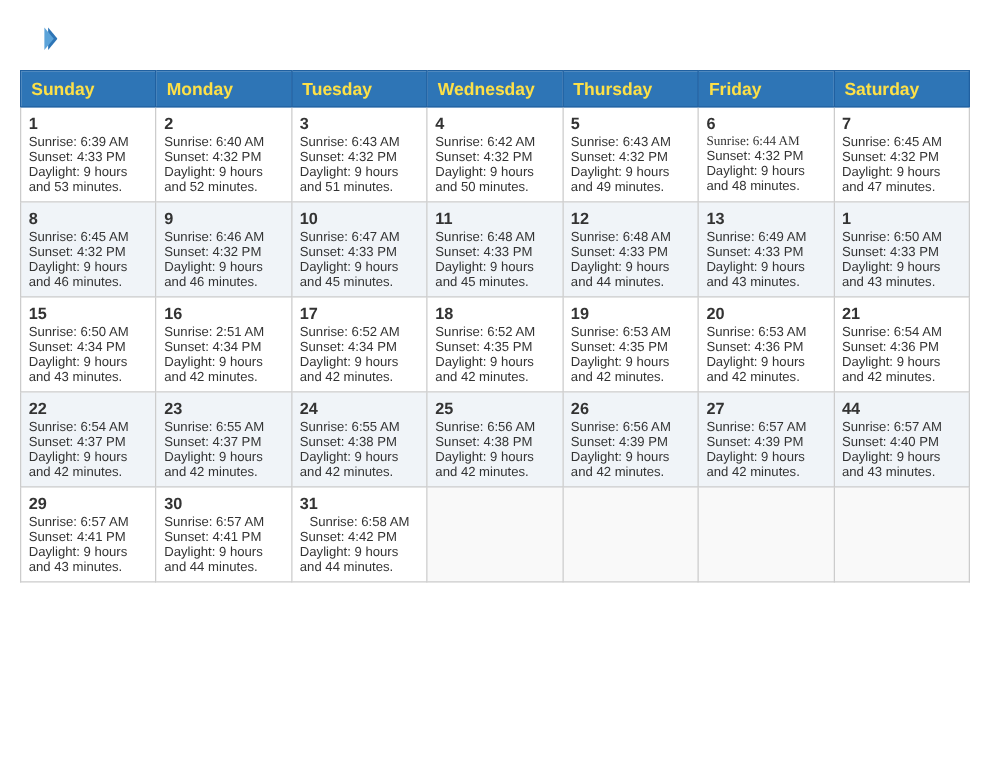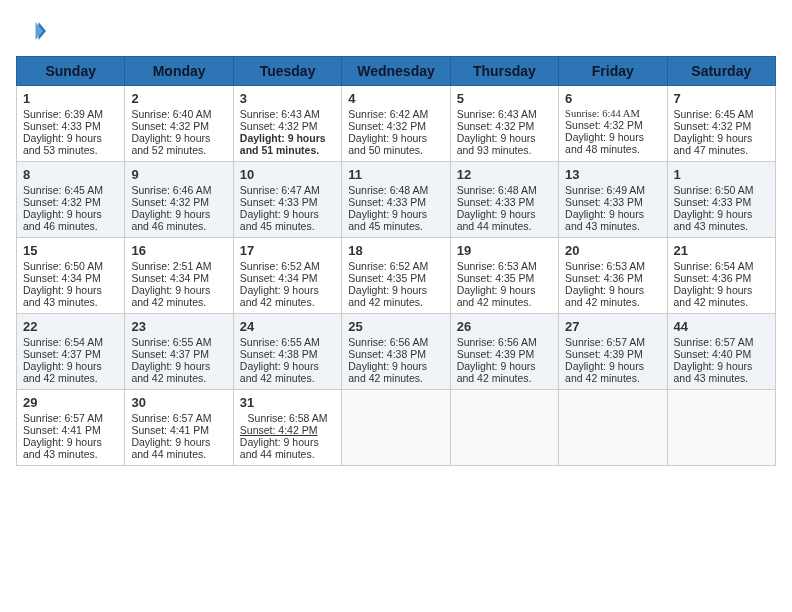--- a/index.html
+++ b/index.html
@@ -46,22 +46,22 @@
       font-size: 16px;
       color: #555;
     }
     .calendar-table {
       width: 100%;
       border-collapse: collapse;
       border: 1px solid #ccc;
     }
     .calendar-table th {
       background-color: #2e75b6;
-      color: #0f172a;
-      text-align: center;
+      color: #fde047;
+      text-align: left;
       padding: 6px 8px;
       font-size: 14px;
       font-weight: bold;
       border: 1px solid #2060a0;
     }
     .calendar-table td {
       vertical-align: top;
       padding: 5px 6px;
       border: 1px solid #ccc;
       font-size: 10.5px;
@@ -126,33 +126,33 @@
         <td>
           <span class="day-number">2</span>
           <span style="display: block;">Sunrise: 6:40 AM</span>
           <span style="display: block;">Sunset: 4:32 PM</span>
           <span style="display: block;">Daylight: 9 hours and 52 minutes.</span>
         </td>
         <td>
           <span class="day-number">3</span>
           <span style="display: block;">Sunrise: 6:43 AM</span>
           <span style="display: block;">Sunset: 4:32 PM</span>
-          <span style="display: block; font-weight: bold;">Daylight: 9 hours and 51 minutes.</span>
+          <span style="display: block;">Daylight: 9 hours and 51 minutes.</span>
         </td>
         <td>
           <span class="day-number">4</span>
           <span style="display: block;">Sunrise: 6:42 AM</span>
           <span style="display: block;">Sunset: 4:32 PM</span>
           <span style="display: block;">Daylight: 9 hours and 50 minutes.</span>
         </td>
         <td>
           <span class="day-number">5</span>
           <span style="display: block;">Sunrise: 6:43 AM</span>
           <span style="display: block;">Sunset: 4:32 PM</span>
-          <span style="display: block;">Daylight: 9 hours and 93 minutes.</span>
+          <span style="display: block;">Daylight: 9 hours and 49 minutes.</span>
         </td>
         <td>
           <span class="day-number">6</span>
           <span style="display: block; font-family: Liberation Serif, serif;">Sunrise: 6:44 AM</span>
           <span style="display: block;">Sunset: 4:32 PM</span>
           <span style="display: block;">Daylight: 9 hours and 48 minutes.</span>
         </td>
         <td>
           <span class="day-number">7</span>
           <span style="display: block;">Sunrise: 6:45 AM</span>
@@ -301,21 +301,21 @@
         </td>
         <td>
           <span class="day-number">30</span>
           <span style="display: block;">Sunrise: 6:57 AM</span>
           <span style="display: block;">Sunset: 4:41 PM</span>
           <span style="display: block;">Daylight: 9 hours and 44 minutes.</span>
         </td>
         <td>
           <span class="day-number">31</span>
           <span style="display: block; text-align: center;">Sunrise: 6:58 AM</span>
-          <span style="display: block; text-decoration: underline;">Sunset: 4:42 PM</span>
+          <span style="display: block;">Sunset: 4:42 PM</span>
           <span style="display: block;">Daylight: 9 hours and 44 minutes.</span>
         </td>
         <td class="empty-cell"></td>
         <td class="empty-cell"></td>
         <td class="empty-cell"></td>
         <td class="empty-cell"></td>
       </tr>
     </tbody>
 </table>
 

